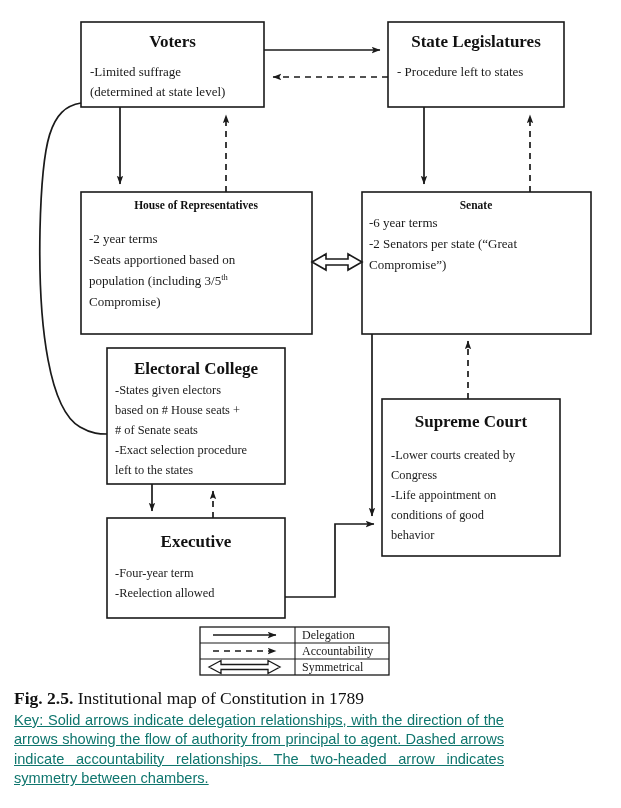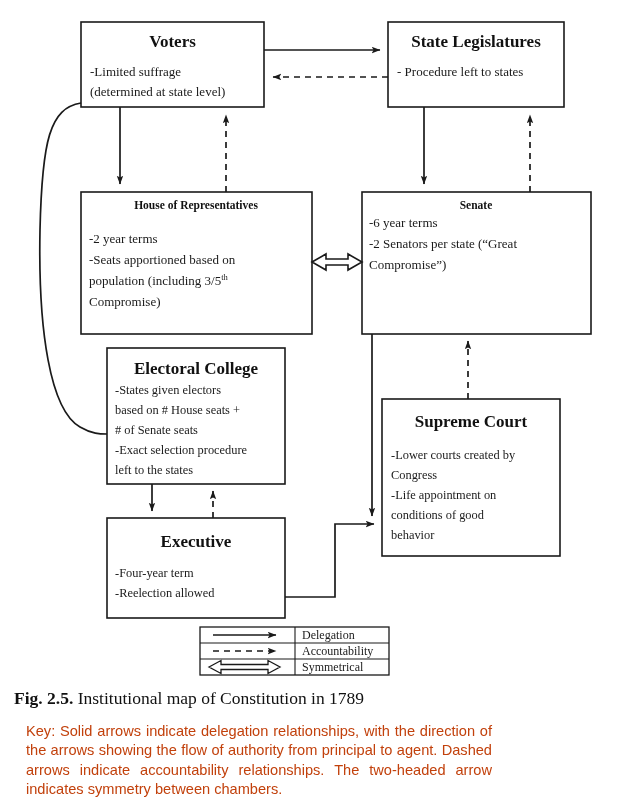--- a/index.html
+++ b/index.html
@@ -84,24 +84,25 @@
     font-size: 17.5px;
     color: #111111;
     line-height: 1.24;
     margin: 0 0 1px 0;
     white-space: nowrap;
   }
   #fig-title .fignum { font-weight: bold; }
   #fig-key {
     font-family: "Liberation Sans", sans-serif;
     font-size: 14.6px;
-    color: #c2410c;
+    color: #0f766e;
     line-height: 1.34;
-    margin: 12px;
+    margin: 0;
     text-align: justify;
+    text-decoration: underline;
   }
 </style>
 </head>
 <body>
 
 <div id="diagram-area">
 <svg id="diagram-svg" width="621" height="690" viewBox="0 0 621 690" xmlns="http://www.w3.org/2000/svg">
 
   <defs>
     <marker id="arrowSolid" markerWidth="9" markerHeight="9" refX="8.2" refY="3.2" orient="auto" markerUnits="userSpaceOnUse">

